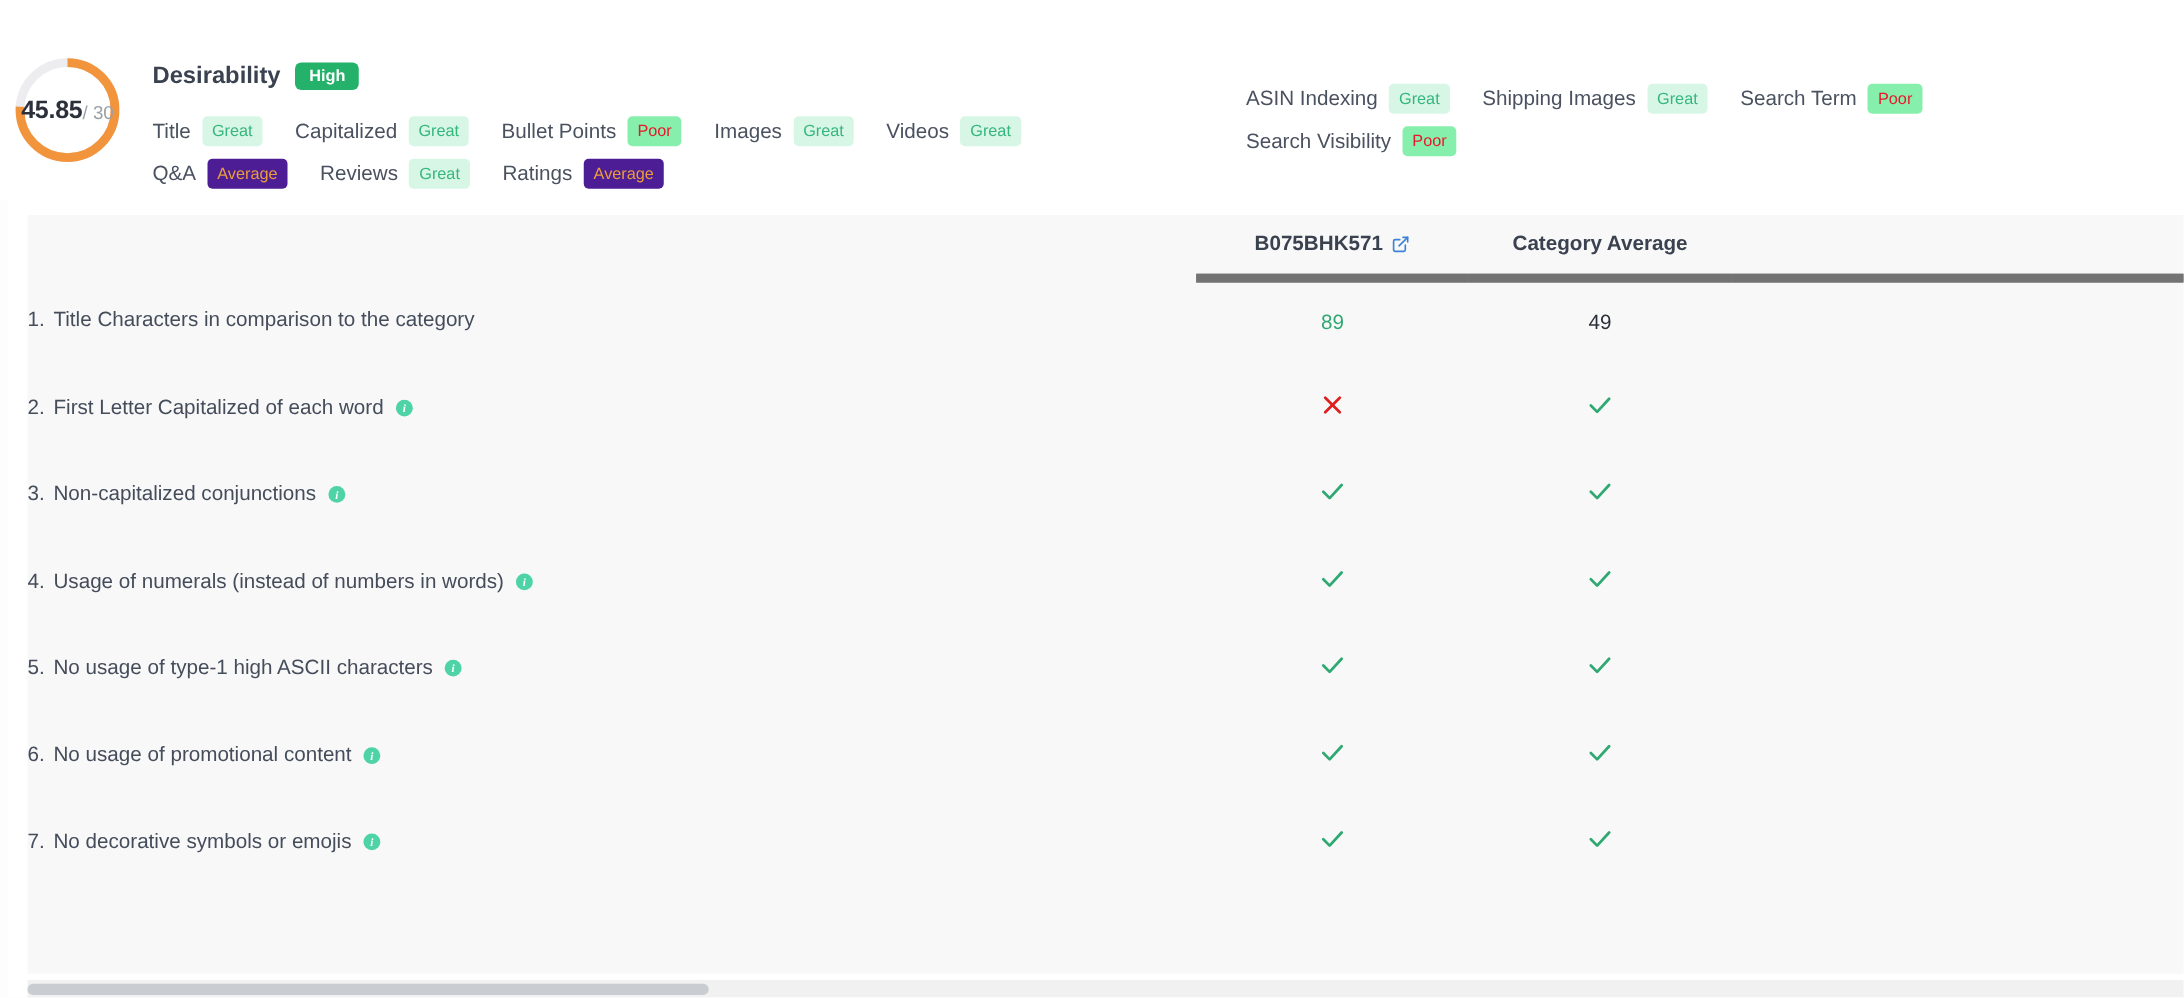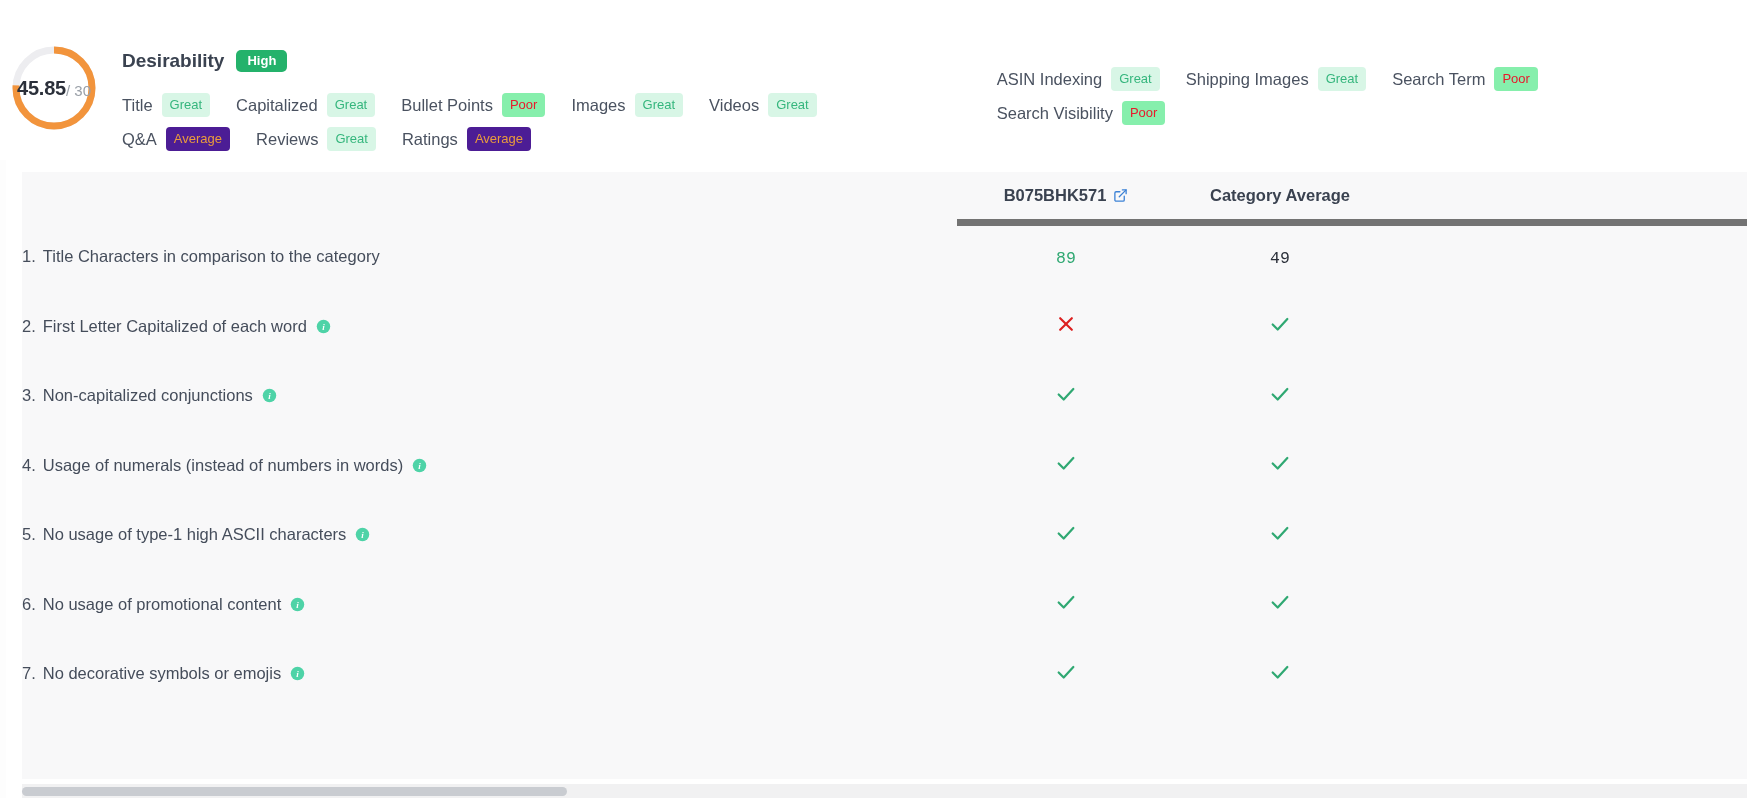--- a/index.html
+++ b/index.html
@@ -95,21 +95,21 @@
     font-size: 16.5px; color: #454d5b;
     padding-left: 18px;
     text-align: left;
     white-space: nowrap;
   }
   .crit-inner { display: inline-flex; align-items: center; }
   .crit-num { margin-right: 7px; color: #454d5b; }
   .info-icon { margin-left: 9px; display: inline-flex; align-items: center; }
 
   .val-cell { text-align: center; }
-  .val-num { font-size: 16.5px; font-weight: 400; font-family: Liberation Mono, monospace; }
+  .val-num { font-size: 16.5px; font-weight: 400; }
   .val-num.good { color: #2fa872; }
   .val-num.neutral { color: #2b303a; }
   .mark { display: inline-block; line-height: 1; }
   .mark svg { display: block; }
 
   
   .hscroll-track {
     position: absolute;
     left: 22px; bottom: 0;
     width: 1725px; height: 14px;

